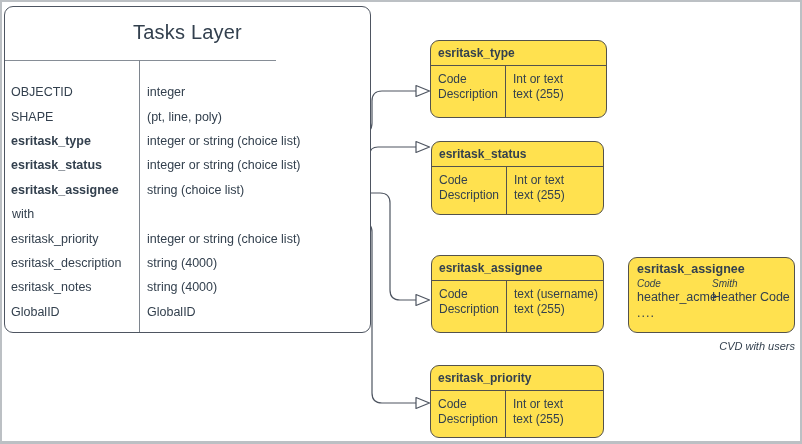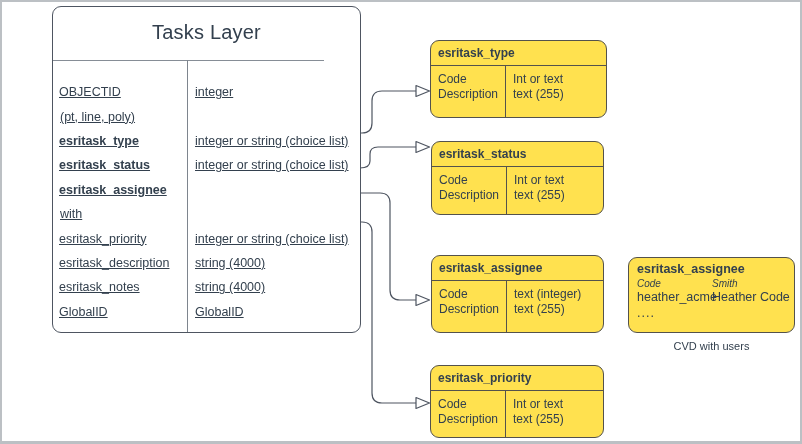--- a/index.html
+++ b/index.html
@@ -4,28 +4,28 @@
 <style>
   html,body{margin:0;padding:0;background:#fff;}
   .canvas{
     position:relative;width:802px;height:444px;overflow:hidden;background:#ffffff;
     font-family:"Liberation Sans","DejaVu Sans",sans-serif;color:#33404E;
   }
   .frame{position:absolute;inset:0;border:2px solid #BCC0C4;border-bottom-width:3px;box-sizing:border-box;pointer-events:none;}
   svg.connectors{position:absolute;left:0;top:0;pointer-events:none;}
 
   
-  .tasks-box{position:absolute;left:4px;top:6px;width:309px;height:327px;background:#fff;
-    border:1px solid #4E5561;border-radius:9px;box-sizing:border-box;margin-left:48px;}
+  .tasks-box{position:absolute;left:4px;top:6px;width:367px;height:327px;background:#fff;
+    border:1px solid #4E5561;border-radius:9px;box-sizing:border-box;}
   .tasks-title{position:absolute;top:0;left:0;right:0;height:50px;display:flex;align-items:center;justify-content:center;
     font-size:20px;letter-spacing:.2px;}
   .title-sep{position:absolute;top:53px;left:0;width:271px;height:1px;background:#868D96;}
   .col-sep{position:absolute;top:53px;bottom:0;left:134px;width:1px;background:#7E858E;}
   .fields{position:absolute;top:73px;left:0;right:0;font-size:12.5px;}
-  .frow{height:24.4px;display:flex;align-items:center;text-decoration:underline;}
+  .frow{height:24.4px;display:flex;align-items:center;}
   .fname{flex:none;width:135px;padding-left:6px;box-sizing:border-box;white-space:nowrap;}
   .ftype{padding-left:7px;white-space:nowrap;text-align:right;}
   .frow.bold .fname{font-weight:bold;}
 
   
   .ybox{position:absolute;background:#FFE14F;border:1px solid #54524C;border-radius:9px;box-sizing:border-box;font-size:12px;}
   .yhead{padding:5px 0 0 7px;font-weight:bold;white-space:nowrap;}
   .yhr{position:absolute;left:0;right:0;top:24px;height:1px;background:#54524C;}
   .yvr{position:absolute;left:74px;top:24px;bottom:0;width:1px;background:#54524C;}
   .ybody{position:absolute;top:24px;left:0;right:0;bottom:0;display:flex;}
@@ -37,21 +37,21 @@
   #dom-priority{left:430px;top:365px;width:174px;height:73px;}
 
   
   #cvd-box{position:absolute;left:628px;top:257px;width:167px;height:76px;background:#FFE14F;
     border:1px solid #54524C;border-radius:9px;box-sizing:border-box;padding:4px 0 0 8px;overflow:hidden;}
   .cvd-title{font-weight:bold;font-size:12.5px;line-height:15px;white-space:nowrap;}
   .cvd-heads{display:flex;font-style:italic;font-size:10px;line-height:13px;}
   .cvd-row{display:flex;font-size:12.5px;line-height:15.5px;white-space:nowrap;}
   .c1{flex:none;width:75px;}
   .cvd-more{font-size:12.5px;line-height:14px;letter-spacing:1px;}
-  #cvd-caption{position:absolute;left:628px;top:340px;width:167px;text-align:center;font-size:11px;}
+  #cvd-caption{position:absolute;left:628px;top:340px;width:167px;text-align:right;font-style:italic;font-size:11px;}
 </style>
 </head>
 <body>
 
 <div class="canvas">
 
   <svg class="connectors" width="802" height="444" viewBox="0 0 802 444">
     <g fill="none" stroke="#4E5561" stroke-width="1.2">
       <path d="M 313 133 H 362 Q 372 133 372 123 V 101 Q 372 91 382 91 H 416"></path>
       <path d="M 313 168 H 360 Q 370 168 370 161 V 154 Q 370 147 378 147 H 416"></path>
@@ -69,32 +69,34 @@
   <div class="tasks-box">
     <div class="tasks-title">Tasks Layer</div>
     <div class="title-sep"></div>
     <div class="col-sep"></div>
     <div class="fields">
       <div class="frow">
         <span class="fname">OBJECTID</span>
         <span class="ftype">integer</span>
       </div>
       <div class="frow">
+        <span class="fname">SHAPE</span>
         <span class="ftype">(pt, line, poly)</span>
       </div>
       <div class="frow bold">
         <span class="fname">esritask_type</span>
         <span class="ftype">integer or string (choice list)</span>
       </div>
       <div class="frow bold">
         <span class="fname">esritask_status</span>
         <span class="ftype">integer or string (choice list)</span>
       </div>
       <div class="frow bold">
         <span class="fname">esritask_assignee</span>
+        <span class="ftype">string (choice list)</span>
       </div>
       <div class="frow">
         <span class="ftype">with</span>
       </div>
       <div class="frow">
         <span class="fname">esritask_priority</span>
         <span class="ftype">integer or string (choice list)</span>
       </div>
       <div class="frow">
         <span class="fname">esritask_description</span>
@@ -146,21 +148,21 @@
   <div class="ybox" id="dom-assignee">
     <div class="yhead">esritask_assignee</div>
     <div class="yhr"></div>
     <div class="yvr"></div>
     <div class="ybody">
       <div class="ycol1">
         <div>Code</div>
         <div>Description</div>
       </div>
       <div class="ycol2">
-        <div>text (integer)</div>
+        <div>text (username)</div>
         <div>text (255)</div>
       </div>
     </div>
   </div>
 
   <div class="ybox" id="dom-priority">
     <div class="yhead">esritask_priority</div>
     <div class="yhr"></div>
     <div class="yvr"></div>
     <div class="ybody">

